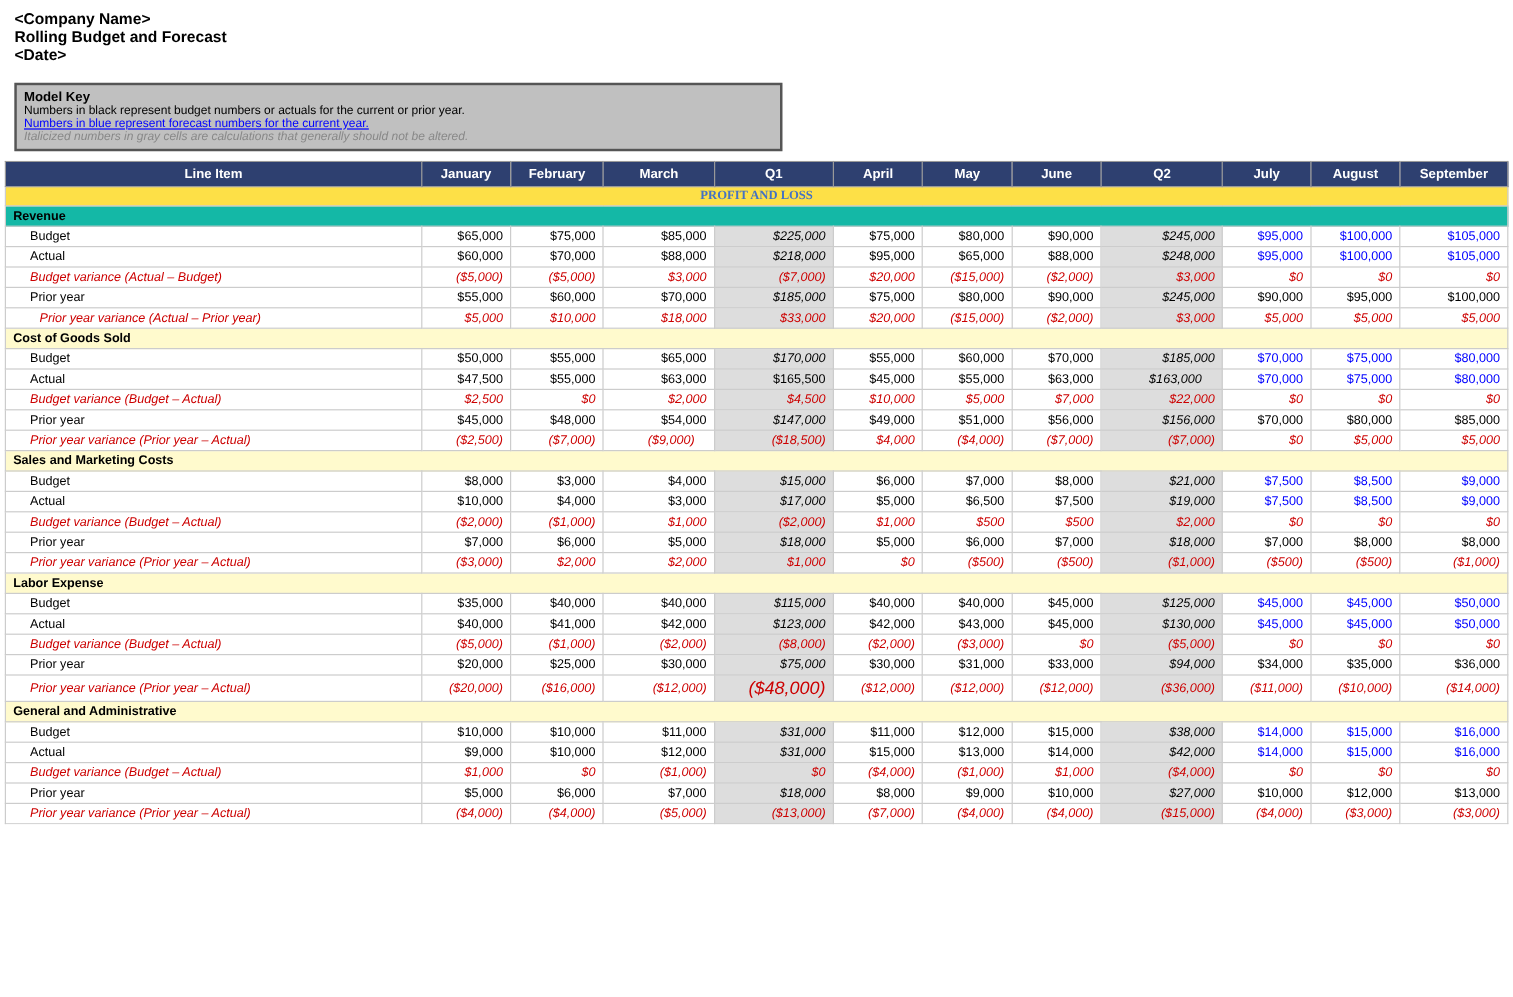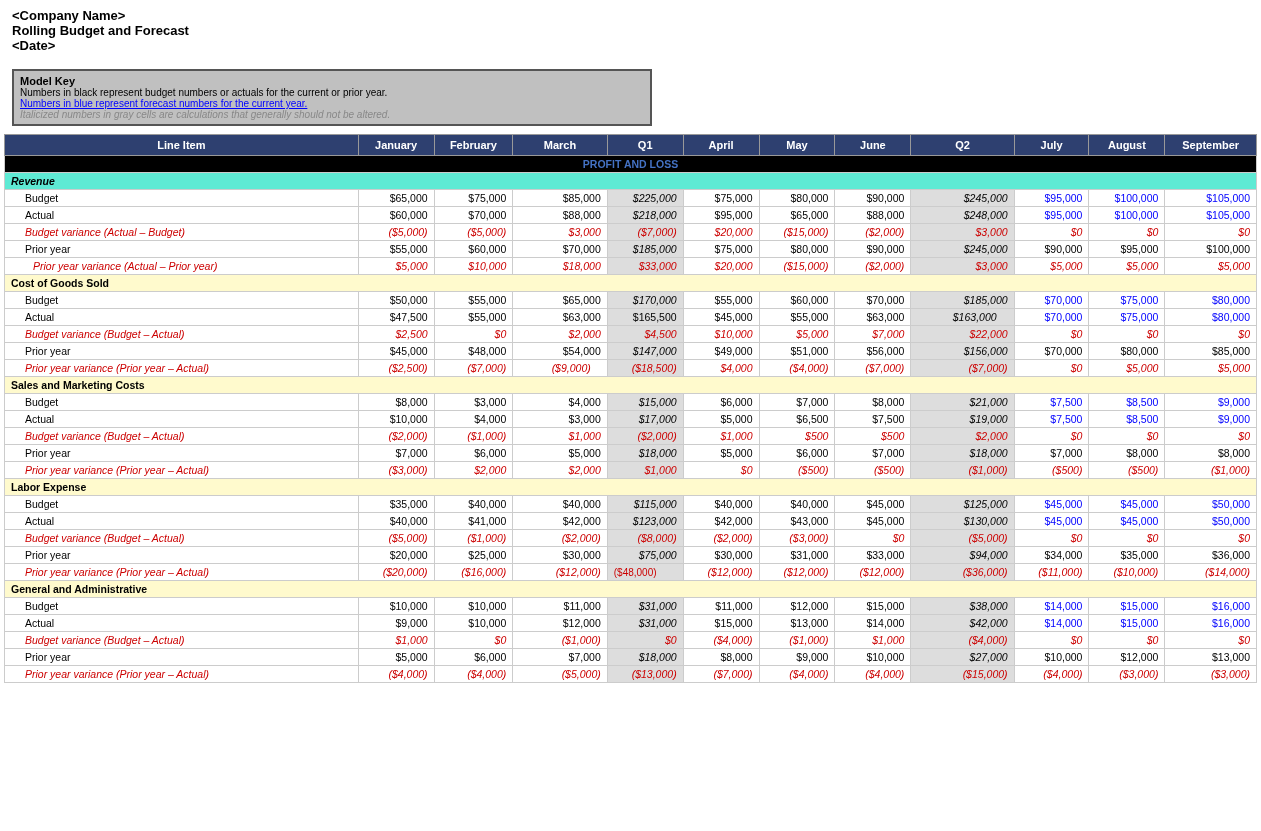--- a/index.html
+++ b/index.html
@@ -67,24 +67,24 @@
         <th>May</th>
         <th>June</th>
         <th>Q2</th>
         <th>July</th>
         <th>August</th>
         <th>September</th>
       </tr>
     </thead>
     <tbody id="table-body">
     <tr>
-          <td colspan="12" style="text-align: center; font-weight: bold; color: rgb(68, 114, 196); background: #000000; border: 1px solid rgb(204, 204, 204);">PROFIT AND LOSS</td>
-        </tr>
-        <tr>
-          <td colspan="12" style="font-weight: bold; background: #5eead4; border: 1px solid rgb(204, 204, 204); padding: 2px 6px; font-style: italic;">Revenue</td>
+          <td colspan="12" style="text-align: center; font-weight: bold; color: rgb(68, 114, 196); background: #fde047; border: 1px solid rgb(204, 204, 204); font-family: Liberation Serif, serif;">PROFIT AND LOSS</td>
+        </tr>
+        <tr>
+          <td colspan="12" style="font-weight: bold; background: #14b8a6; border: 1px solid rgb(204, 204, 204); padding: 2px 6px;">Revenue</td>
         </tr>
         <tr>
           <td style="padding-left: 20px; border: 1px solid rgb(204, 204, 204); font-size: 10.5px;">Budget</td>
           <td style="color: rgb(0, 0, 0); text-align: right; border: 1px solid rgb(204, 204, 204); padding: 2px 6px; font-size: 10.5px;">$65,000</td>
           <td style="color: rgb(0, 0, 0); text-align: right; border: 1px solid rgb(204, 204, 204); padding: 2px 6px; font-size: 10.5px;">$75,000</td>
           <td style="color: rgb(0, 0, 0); text-align: right; border: 1px solid rgb(204, 204, 204); padding: 2px 6px; font-size: 10.5px;">$85,000</td>
           <td style="background: rgb(221, 221, 221); font-style: italic; color: rgb(0, 0, 0); text-align: right; border: 1px solid rgb(204, 204, 204); padding: 2px 6px; font-size: 10.5px;">$225,000</td>
           <td style="color: rgb(0, 0, 0); text-align: right; border: 1px solid rgb(204, 204, 204); padding: 2px 6px; font-size: 10.5px;">$75,000</td>
           <td style="color: rgb(0, 0, 0); text-align: right; border: 1px solid rgb(204, 204, 204); padding: 2px 6px; font-size: 10.5px;">$80,000</td>
           <td style="color: rgb(0, 0, 0); text-align: right; border: 1px solid rgb(204, 204, 204); padding: 2px 6px; font-size: 10.5px;">$90,000</td>
@@ -352,21 +352,21 @@
           <td style="background: rgb(221, 221, 221); font-style: italic; color: rgb(0, 0, 0); text-align: right; border: 1px solid rgb(204, 204, 204); padding: 2px 6px; font-size: 10.5px;">$94,000</td>
           <td style="color: rgb(0, 0, 0); text-align: right; border: 1px solid rgb(204, 204, 204); padding: 2px 6px; font-size: 10.5px;">$34,000</td>
           <td style="color: rgb(0, 0, 0); text-align: right; border: 1px solid rgb(204, 204, 204); padding: 2px 6px; font-size: 10.5px;">$35,000</td>
           <td style="color: rgb(0, 0, 0); text-align: right; border: 1px solid rgb(204, 204, 204); padding: 2px 6px; font-size: 10.5px;">$36,000</td>
         </tr>
         <tr>
           <td style="padding-left: 20px; border: 1px solid rgb(204, 204, 204); font-size: 10.5px; font-style: italic; color: rgb(204, 0, 0);">Prior year variance (Prior year – Actual)</td>
           <td style="font-style: italic; color: rgb(204, 0, 0); text-align: right; border: 1px solid rgb(204, 204, 204); padding: 2px 6px; font-size: 10.5px;">($20,000)</td>
           <td style="font-style: italic; color: rgb(204, 0, 0); text-align: right; border: 1px solid rgb(204, 204, 204); padding: 2px 6px; font-size: 10.5px;">($16,000)</td>
           <td style="font-style: italic; color: rgb(204, 0, 0); text-align: right; border: 1px solid rgb(204, 204, 204); padding: 2px 6px; font-size: 10.5px;">($12,000)</td>
-          <td style="background: rgb(221, 221, 221); color: rgb(204, 0, 0); border: 1px solid rgb(204, 204, 204); padding: 2px 6px; font-size: 10px;">($48,000)</td>
+          <td style="background: rgb(221, 221, 221); font-style: italic; color: rgb(204, 0, 0); text-align: right; border: 1px solid rgb(204, 204, 204); padding: 2px 6px; font-size: 15px;">($48,000)</td>
           <td style="font-style: italic; color: rgb(204, 0, 0); text-align: right; border: 1px solid rgb(204, 204, 204); padding: 2px 6px; font-size: 10.5px;">($12,000)</td>
           <td style="font-style: italic; color: rgb(204, 0, 0); text-align: right; border: 1px solid rgb(204, 204, 204); padding: 2px 6px; font-size: 10.5px;">($12,000)</td>
           <td style="font-style: italic; color: rgb(204, 0, 0); text-align: right; border: 1px solid rgb(204, 204, 204); padding: 2px 6px; font-size: 10.5px;">($12,000)</td>
           <td style="background: rgb(221, 221, 221); font-style: italic; color: rgb(204, 0, 0); text-align: right; border: 1px solid rgb(204, 204, 204); padding: 2px 6px; font-size: 10.5px;">($36,000)</td>
           <td style="font-style: italic; color: rgb(204, 0, 0); text-align: right; border: 1px solid rgb(204, 204, 204); padding: 2px 6px; font-size: 10.5px;">($11,000)</td>
           <td style="font-style: italic; color: rgb(204, 0, 0); text-align: right; border: 1px solid rgb(204, 204, 204); padding: 2px 6px; font-size: 10.5px;">($10,000)</td>
           <td style="font-style: italic; color: rgb(204, 0, 0); text-align: right; border: 1px solid rgb(204, 204, 204); padding: 2px 6px; font-size: 10.5px;">($14,000)</td>
         </tr>
         <tr>
           <td colspan="12" style="font-weight: bold; background: rgb(255, 250, 205); border: 1px solid rgb(204, 204, 204); padding: 2px 6px;">General and Administrative</td>

